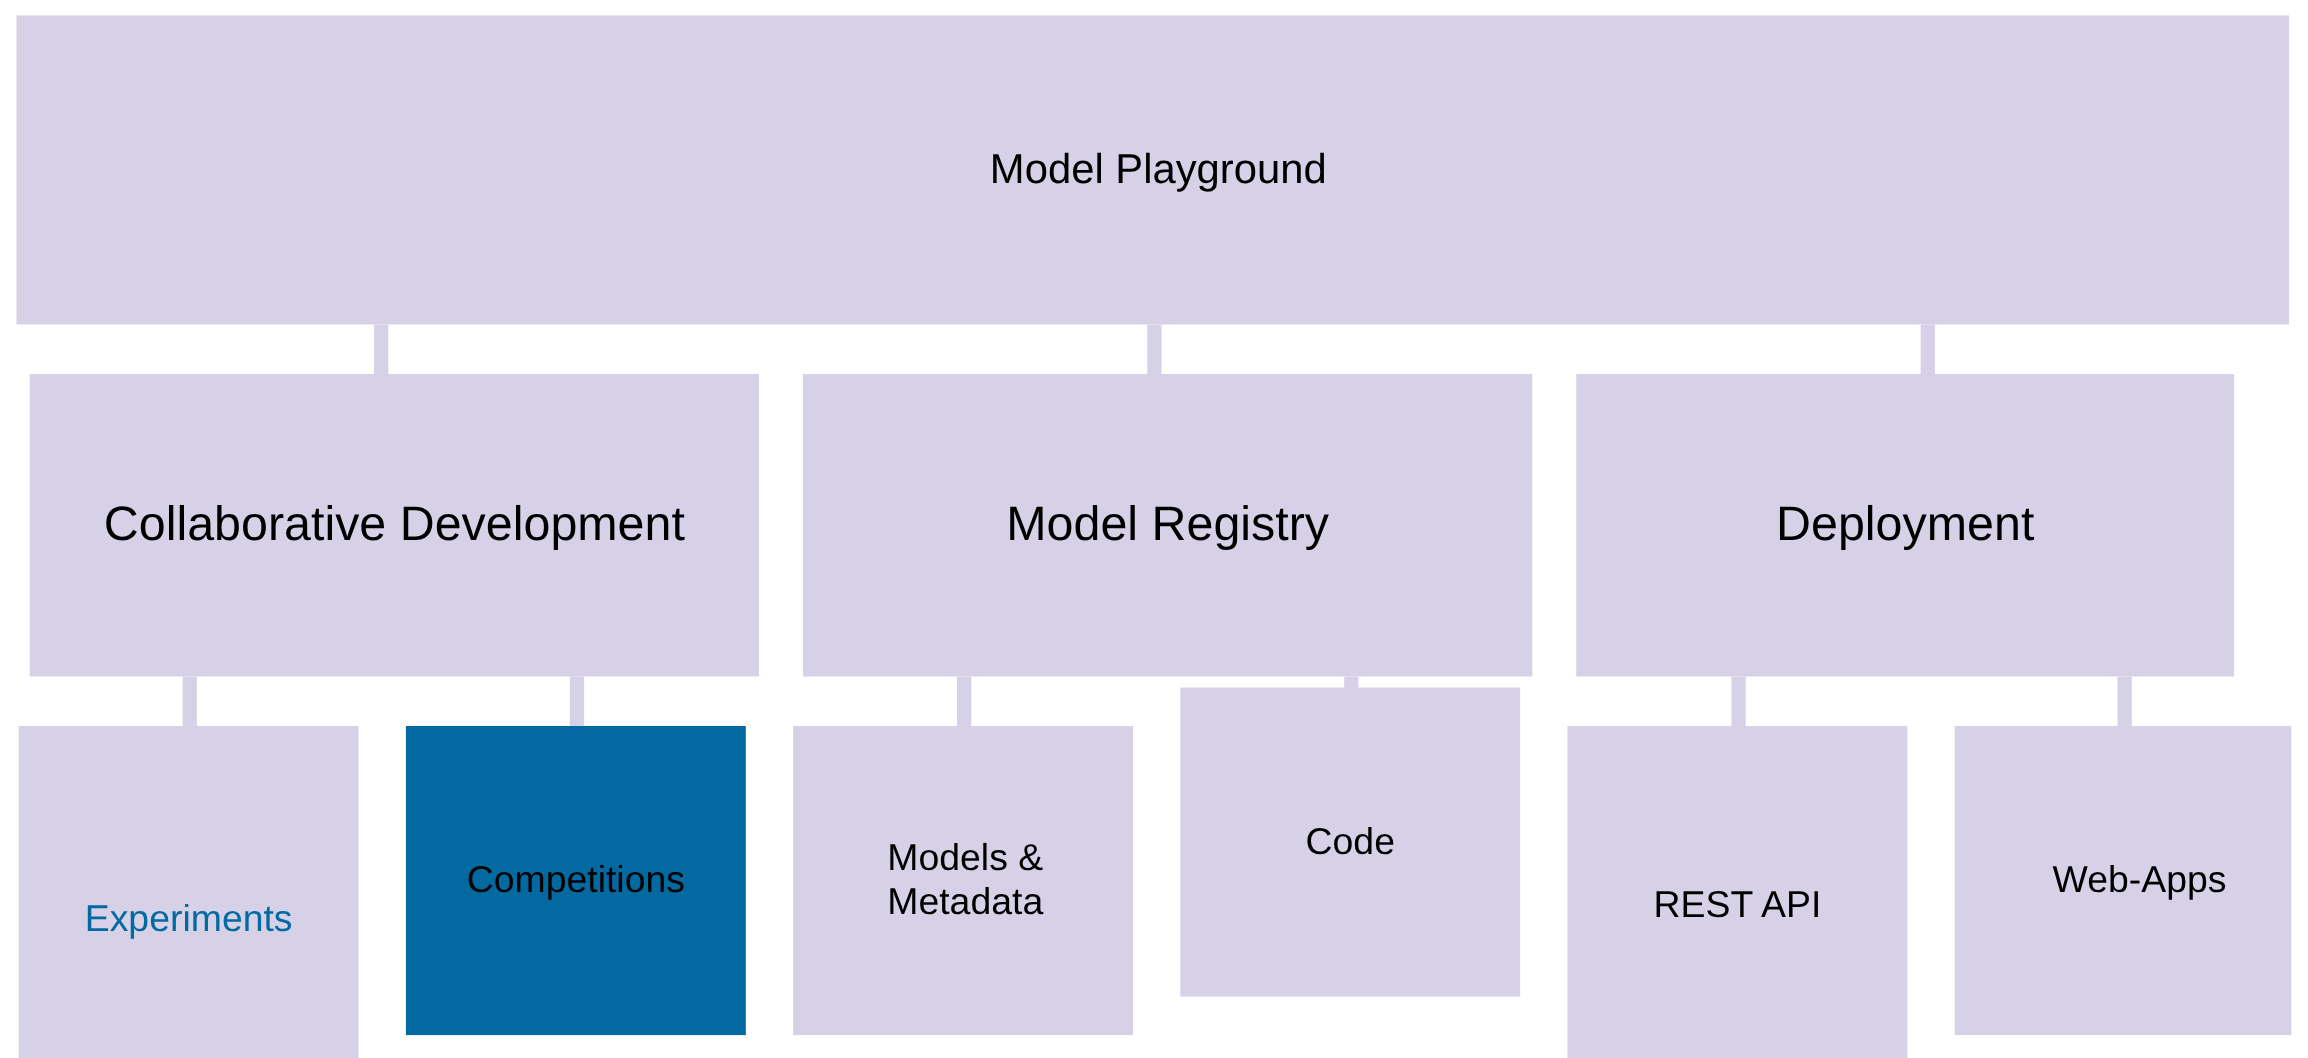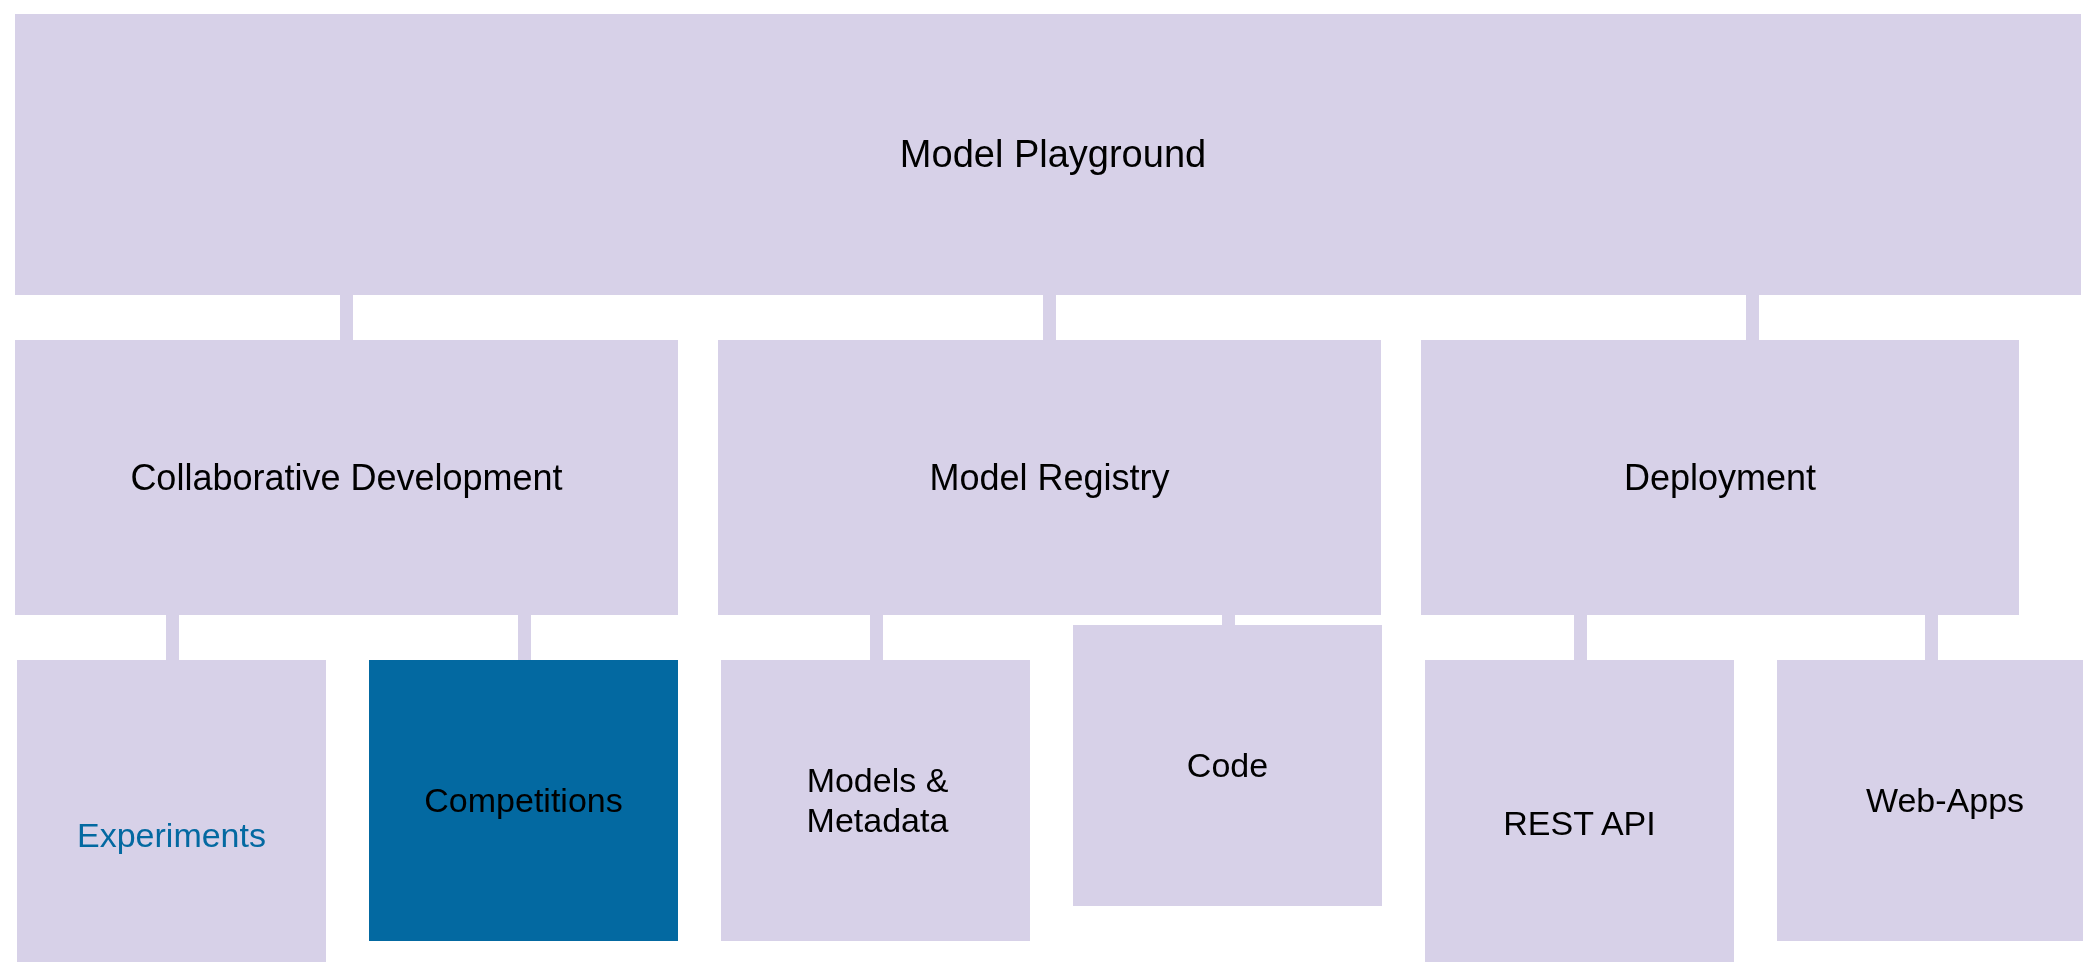--- a/index.html
+++ b/index.html
@@ -37,21 +37,22 @@
     display: block;
     width: 100%;
     text-align: center;
     white-space: pre-line;
   }
   .level-1 {
     font-size: 38px;
     padding-left: 16px;
   }
   .level-2 {
-    font-size: 36px;
+    font-size: 44px;
+    margin-left: 12px;
   }
   .level-3 {
     font-size: 34px;
   }
   .connector {
     position: absolute;
     background: #d7d1e8;
   }
 </style>
 </head>

